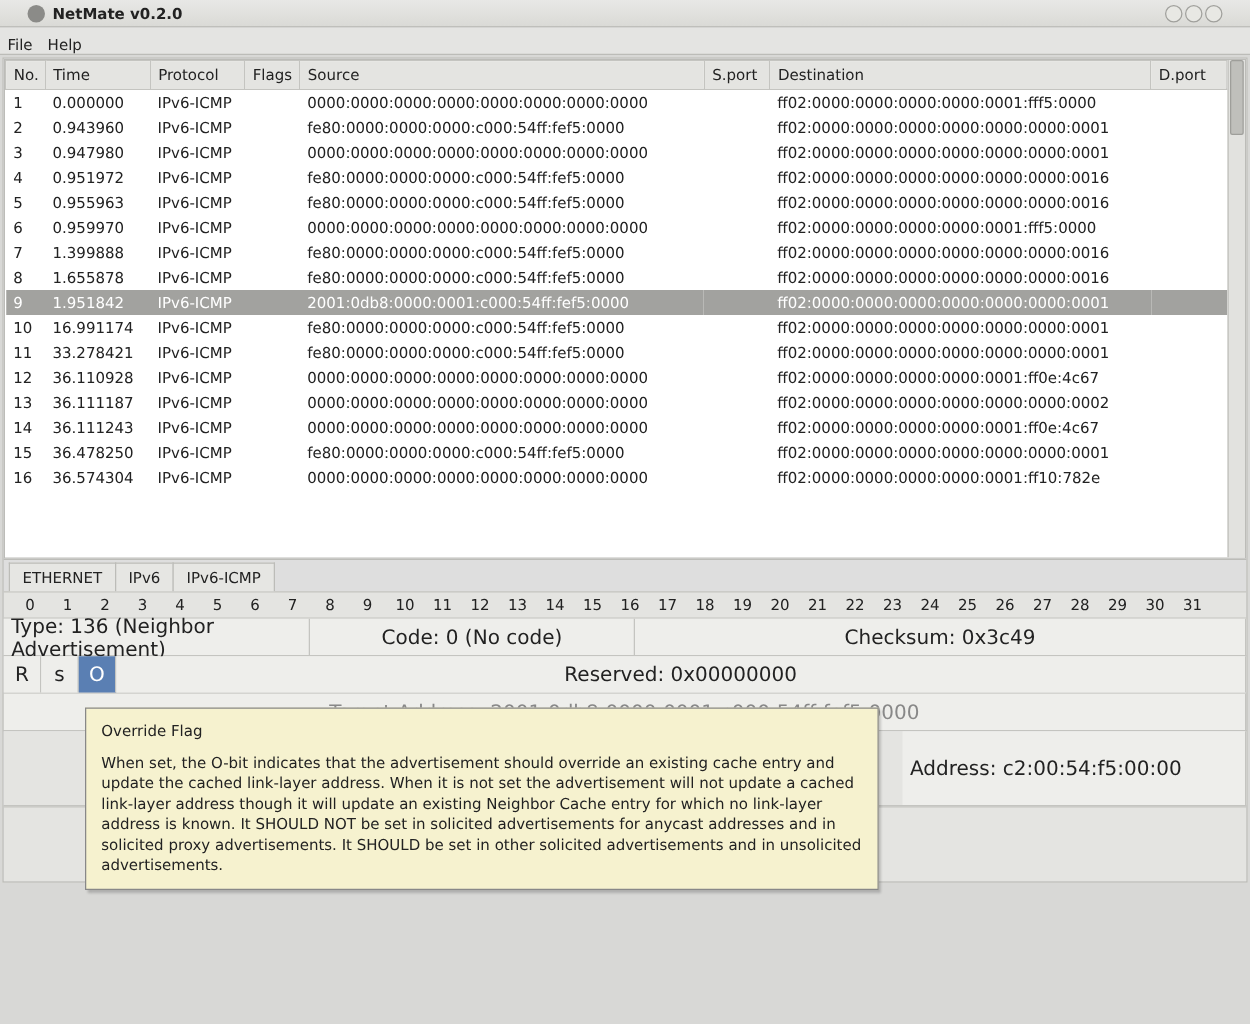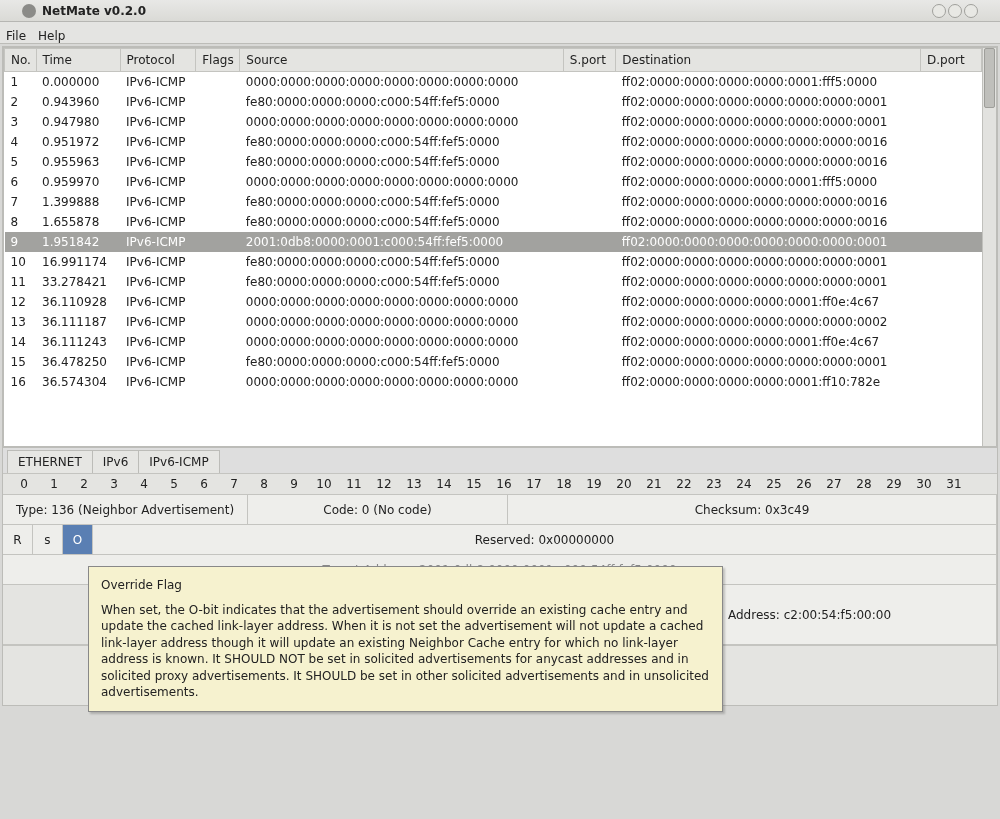--- a/index.html
+++ b/index.html
@@ -134,31 +134,31 @@
   border-bottom: 1px solid #c4c4c0;
   background: #e4e4e1;
 }
 .fieldbox {
   border-right: 1px solid #c4c4c0;
   display: flex;
   align-items: center;
   justify-content: center;
   padding: 0 6px;
   background: #eeeeeb;
-  font-size: 12px;
+  font-size: 16px;
 }
 .flagbit {
   width: 30px;
   justify-content: center;
   cursor: pointer;
 }
 .flagbit.act { background: #5a7fb3; color: #fff; }
 .tooltip {
   position: absolute;
-  left: 88px; top: 566px;
+  left: 68px; top: 566px;
   width: 635px;
   background: #f6f2cf;
   border: 1px solid #888;
   padding: 10px 12px;
   font-size: 12px;
   line-height: 1.38;
   box-shadow: 2px 2px 2px rgba(0,0,0,.2);
   z-index: 50;
 }
 .tooltip .ttitle { margin-bottom: 8px; }

